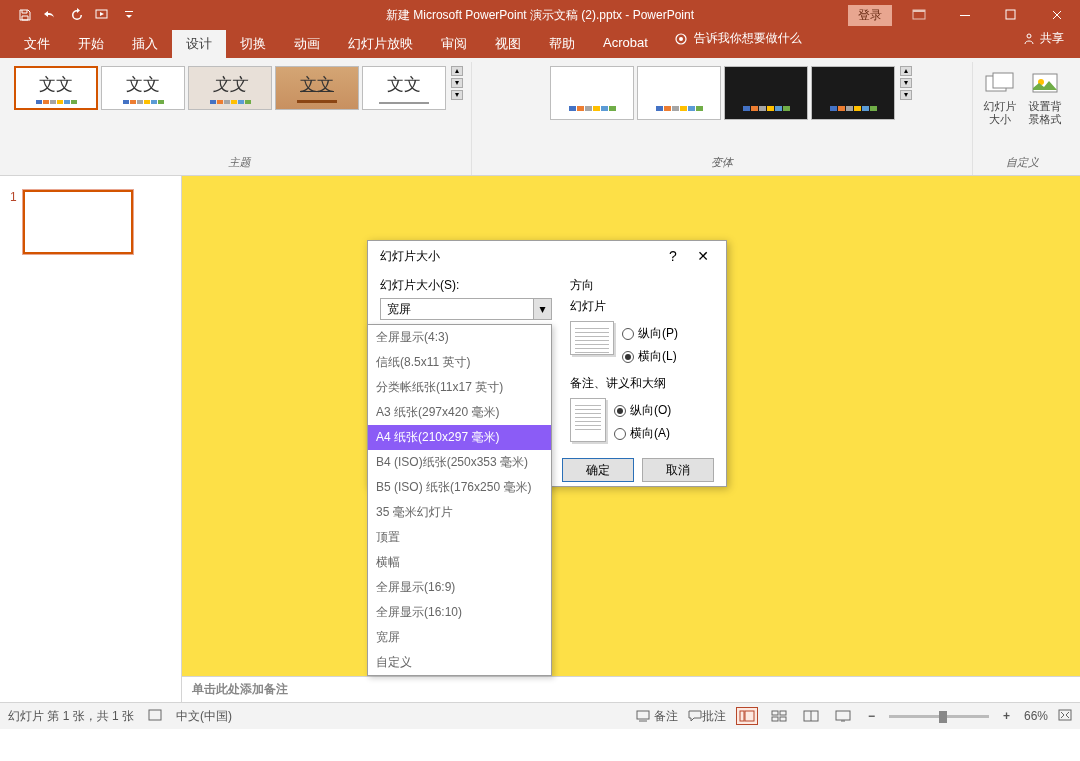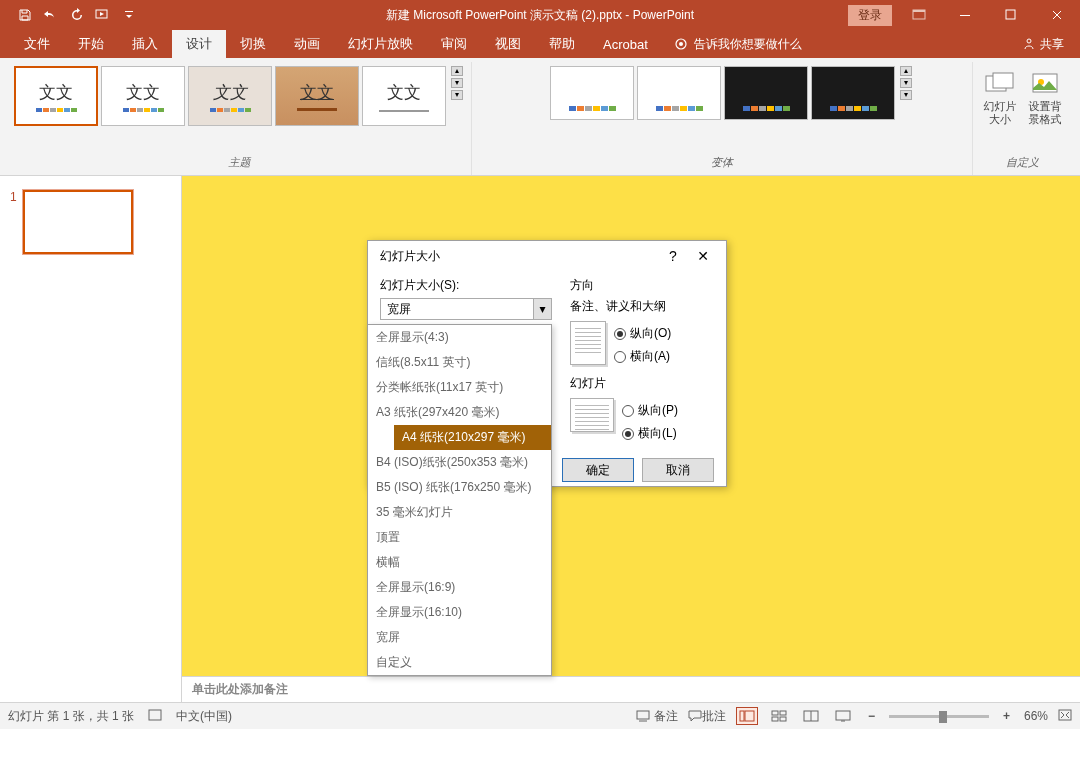--- a/index.html
+++ b/index.html
@@ -9,32 +9,32 @@
 .titlebar { height: 30px; background: #b7472a; display: flex; align-items: center; color: #fff; font-size: 12px; position: relative; }
 .qat { display: flex; align-items: center; padding-left: 12px; gap: 0; }
 .qat-btn { width: 26px; height: 26px; display: flex; align-items: center; justify-content: center; cursor: pointer; }
 .qat-btn svg { fill: #fff; }
 .title-center { position: absolute; left: 50%; transform: translateX(-50%); font-size: 12px; }
 .title-right { margin-left: auto; display: flex; align-items: center; height: 100%; }
 .login-btn { background: #e8a690; color: #6b2e17; font-size: 12px; padding: 2px 10px; margin-right: 4px; cursor: pointer; }
 .wctl { width: 46px; height: 30px; display: flex; align-items: center; justify-content: center; cursor: pointer; }
 
 
-.ribbon-tabs { height: 28px; background: #b7472a; display: flex; align-items: center; padding-left: 10px; font-size: 13px; color: #fff; }
+.ribbon-tabs { height: 28px; background: #b7472a; display: flex; align-items: flex-start; padding-left: 10px; font-size: 13px; color: #fff; }
 .tab { padding: 5px 14px; cursor: pointer; }
 .tab.active { background: #f3f3f3; color: #404040; }
 .tell-me { display: flex; align-items: center; gap: 6px; padding: 0 12px; color: #fff; font-size: 12px; }
 .share-btn { margin-left: auto; margin-right: 16px; display: flex; align-items: center; gap: 4px; font-size: 12px; cursor: pointer; }
 
 
 .ribbon { height: 118px; background: #f3f3f3; border-bottom: 1px solid #d4d4d4; display: flex; padding: 4px 8px 0; }
 .ribbon-group { display: flex; flex-direction: column; align-items: center; border-right: 1px solid #e1e1e1; padding: 0 6px; }
 .group-content { flex: 1; display: flex; align-items: flex-start; gap: 3px; padding-top: 4px; }
 .group-label { font-size: 11px; color: #666; padding: 3px 0 5px; font-style: italic; }
-.theme-thumb { width: 84px; height: 60px; background: #fff; border: 1px solid #bdbdbd; display: flex; flex-direction: column; align-items: center; justify-content: center; cursor: pointer; position: relative; }
+.theme-thumb { width: 84px; height: 44px; background: #fff; border: 1px solid #bdbdbd; display: flex; flex-direction: column; align-items: center; justify-content: center; cursor: pointer; position: relative; }
 .theme-thumb.sel { border: 2px solid #d35400; }
 .theme-title { font-family: serif; font-size: 17px; color: #333; }
 .theme-bars { display: flex; gap: 1px; margin-top: 4px; }
 .theme-bars span { width: 6px; height: 4px; }
 .variant-thumb { width: 84px; height: 54px; background: #fff; border: 1px solid #bdbdbd; display: flex; align-items: flex-end; justify-content: center; padding-bottom: 8px; cursor: pointer; }
 .variant-thumb.dark { background: #1a1a1a; }
 .vbars { display: flex; gap: 1px; }
 .vbars span { width: 7px; height: 5px; }
 .group-expand { width: 14px; display: flex; flex-direction: column; justify-content: center; gap: 2px; margin-left: 2px; }
 .group-expand div { width: 12px; height: 10px; background: #ddd; border: 1px solid #aaa; cursor: pointer; font-size: 8px; text-align: center; line-height: 8px; }
@@ -72,21 +72,21 @@
 .radio { display: flex; align-items: center; gap: 4px; cursor: pointer; font-size: 12px; }
 .radio-dot { width: 12px; height: 12px; border: 1px solid #555; border-radius: 50%; display: flex; align-items: center; justify-content: center; }
 .radio-dot.checked::after { content:""; width:6px; height:6px; background:#333; border-radius:50%; }
 .dlg-buttons { display: flex; gap: 8px; justify-content: flex-end; padding: 0 12px 4px; margin-top:-6px; }
 .dlg-btn { width: 72px; height: 24px; border: 1px solid #ababab; background: #e1e1e1; font-size: 12px; cursor: pointer; }
 .dlg-btn.primary { border: 1px solid #2a6fb7; background: #e1e1e1; }
 
 
 .dropdown { position: absolute; left: 367px; top: 324px; width: 185px; background: #fff; border: 1px solid #9e9e9e; z-index: 10; font-size: 12px; box-shadow: 2px 2px 6px rgba(0,0,0,0.2); }
 .dd-item { padding: 4px 8px; cursor: pointer; color: #666; }
-.dd-item.sel { background: #a16207; color: #fff; margin-left: 26px; }
+.dd-item.sel { background: #8b5cf6; color: #fff; }
 
 
 .statusbar { height: 27px; background: #f3f3f3; border-top: 1px solid #d4d4d4; display: flex; align-items: center; font-size: 12px; color: #555; padding: 0 8px; gap: 14px; }
 .status-right { margin-left: auto; display: flex; align-items: center; gap: 10px; }
 .view-btn { width: 22px; height: 18px; display: flex; align-items: center; justify-content: center; cursor: pointer; border: 1px solid transparent; }
 .view-btn.active { border: 1px solid #b7472a; background: #fde9e1; }
 .zoom-slider { width: 100px; height: 3px; background: #bbb; position: relative; }
 .zoom-slider .thumb { position: absolute; left: 50%; top: -4px; width: 8px; height: 12px; background: #888; }
 .zoom-btn { cursor: pointer; font-weight: bold; padding: 0 4px; }
 
@@ -333,47 +333,47 @@
     <div class="dlg-left">
       <div class="dlg-label">幻灯片大小(S):</div>
       <div class="combo">
         <div class="combo-val">宽屏</div>
         <div class="combo-btn">▾</div>
       </div>
     </div>
     <div class="dlg-right">
       <div class="dlg-label">方向</div>
       <div class="fieldset">
+        <div class="fieldset-title">幻灯片</div>
+        <div class="orient-row">
+          <div class="orient-icon page" style="width:44px;height:34px"></div>
+          <div class="radio-group">
+            <div class="radio">
+                <div class="radio-dot"></div>
+                <span>纵向(P)</span>
+              </div>
+            <div class="radio">
+                <div class="radio-dot checked"></div>
+                <span>横向(L)</span>
+              </div>
+          </div>
+        </div>
+      </div>
+      <div class="fieldset">
         <div class="fieldset-title">备注、讲义和大纲</div>
         <div class="orient-row">
           <div class="orient-icon page"></div>
           <div class="radio-group">
             <div class="radio">
                 <div class="radio-dot checked"></div>
                 <span>纵向(O)</span>
               </div>
             <div class="radio">
                 <div class="radio-dot"></div>
                 <span>横向(A)</span>
-              </div>
-          </div>
-        </div>
-      </div>
-      <div class="fieldset">
-        <div class="fieldset-title">幻灯片</div>
-        <div class="orient-row">
-          <div class="orient-icon page" style="width:44px;height:34px"></div>
-          <div class="radio-group">
-            <div class="radio">
-                <div class="radio-dot"></div>
-                <span>纵向(P)</span>
-              </div>
-            <div class="radio">
-                <div class="radio-dot checked"></div>
-                <span>横向(L)</span>
               </div>
           </div>
         </div>
       </div>
     </div>
   </div>
   <div class="dlg-buttons">
     <button class="dlg-btn primary">确定</button>
     <button class="dlg-btn">取消</button>
   </div>

